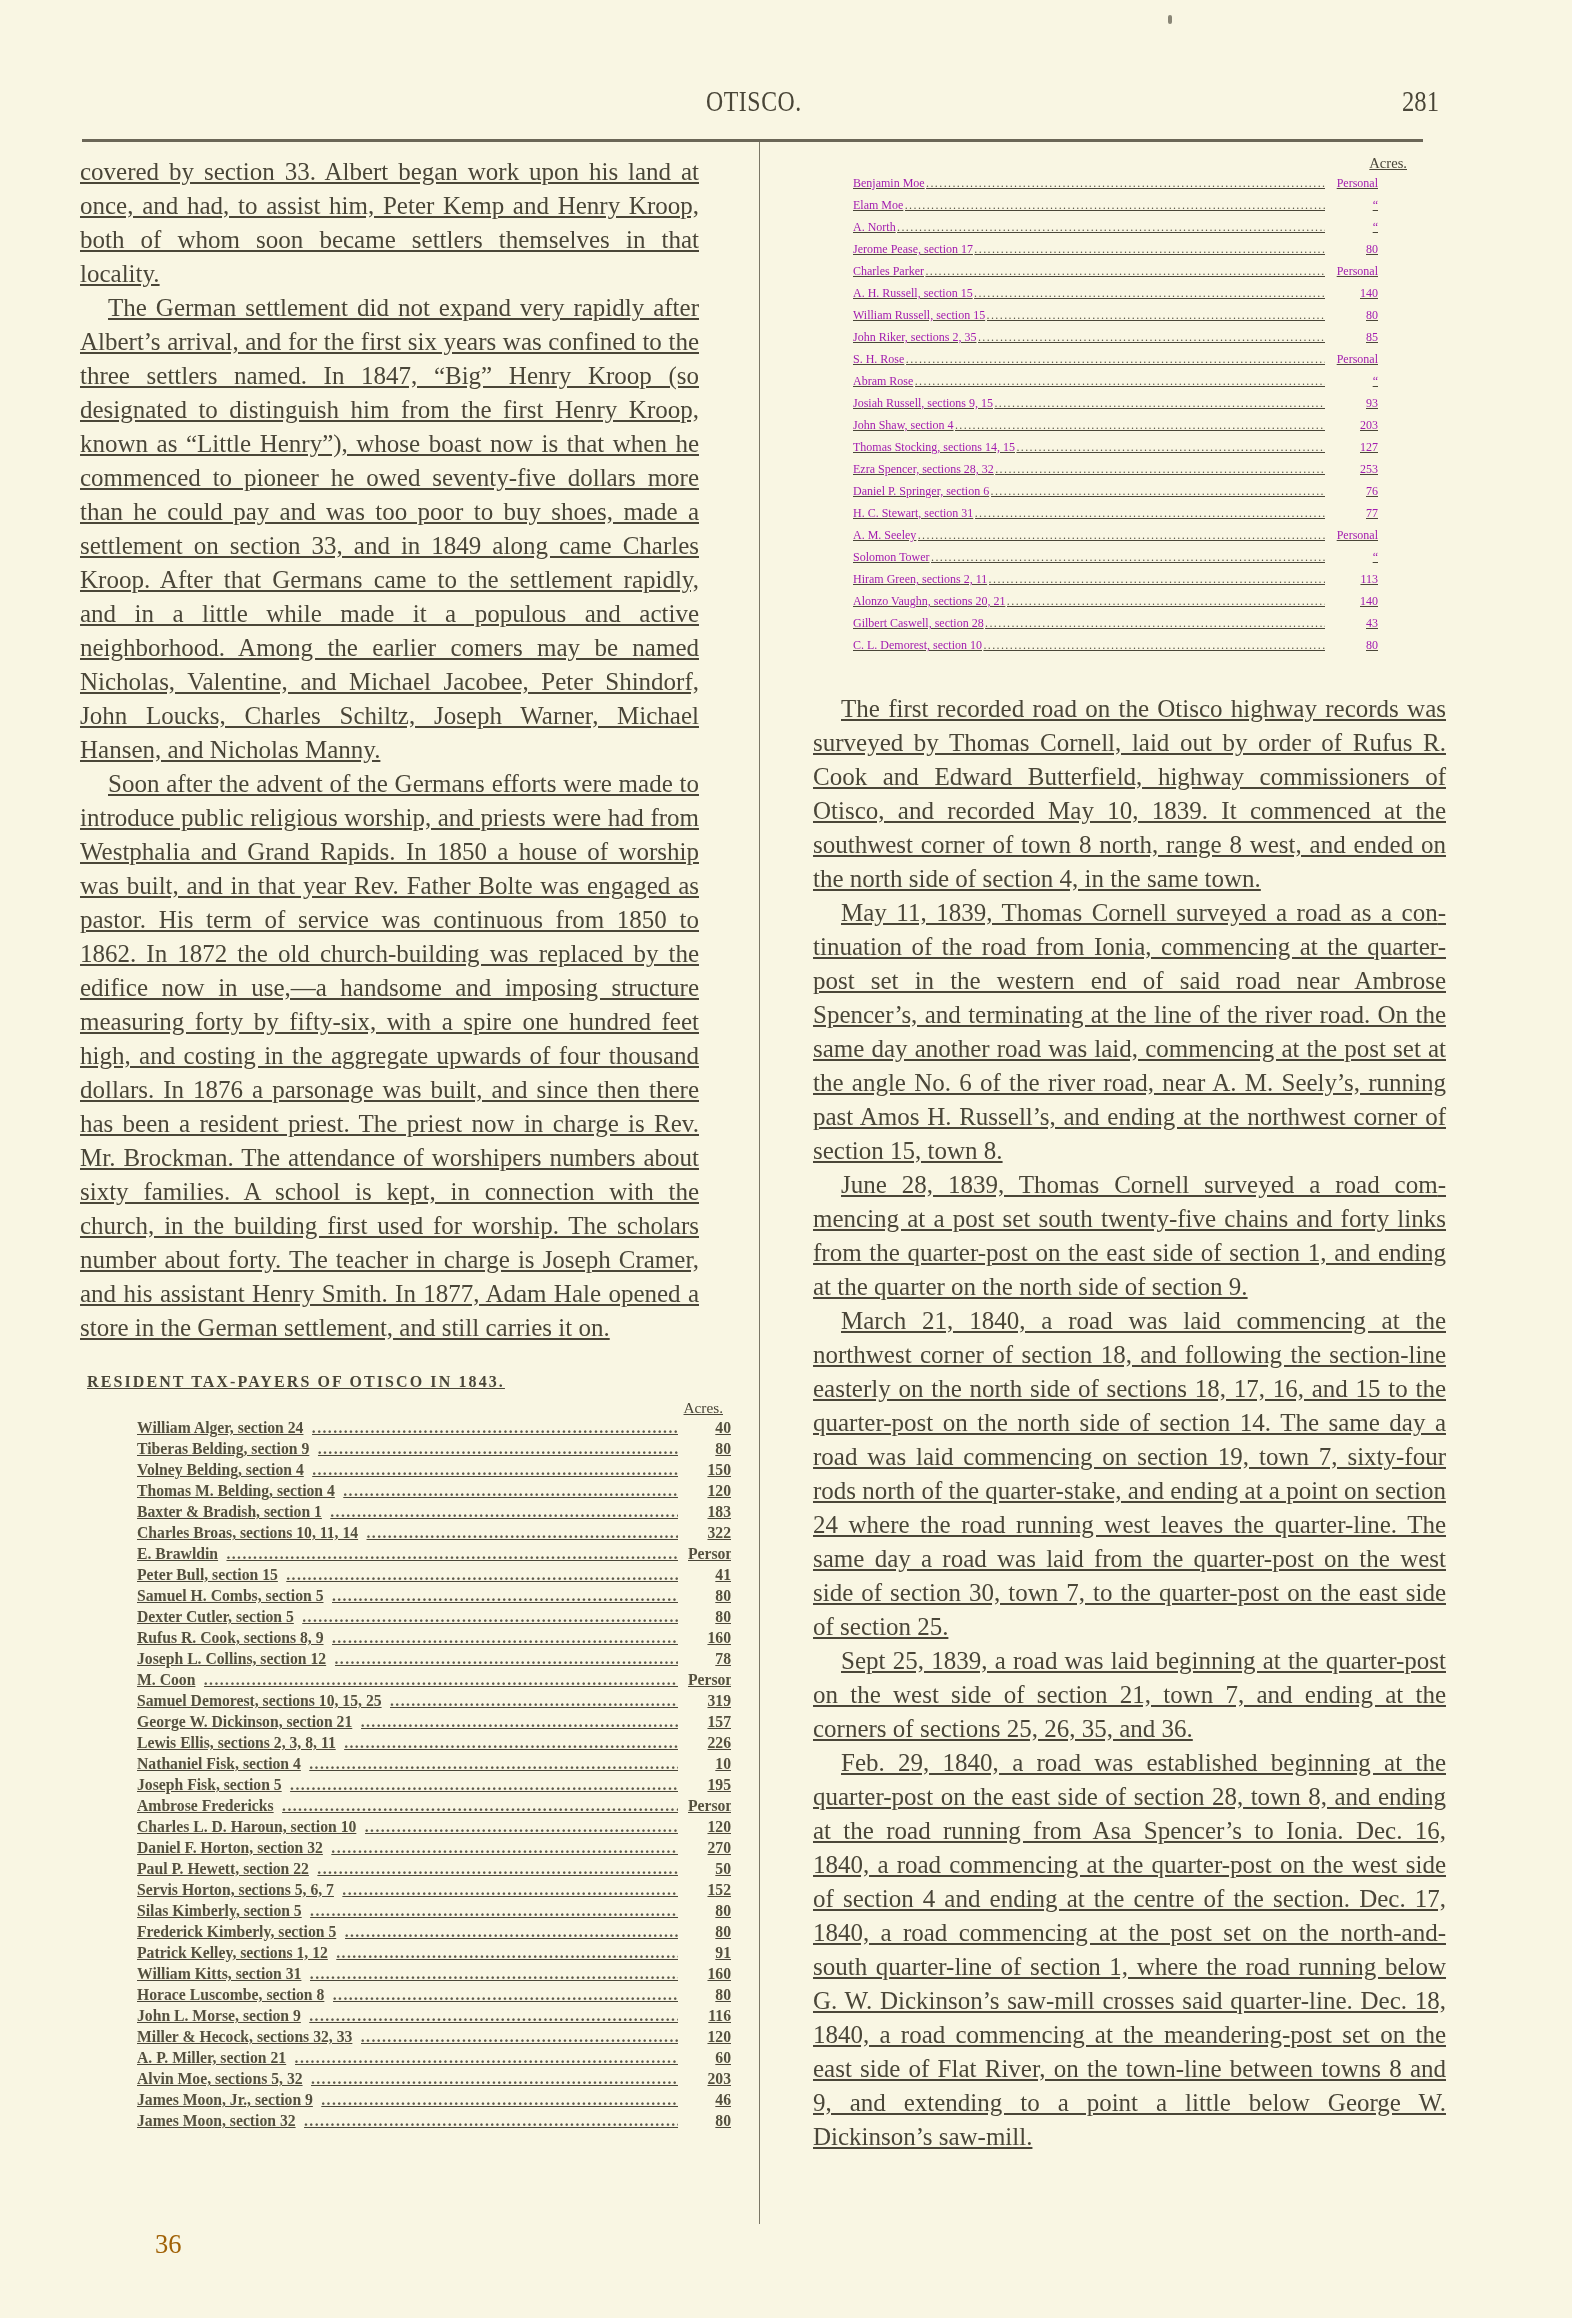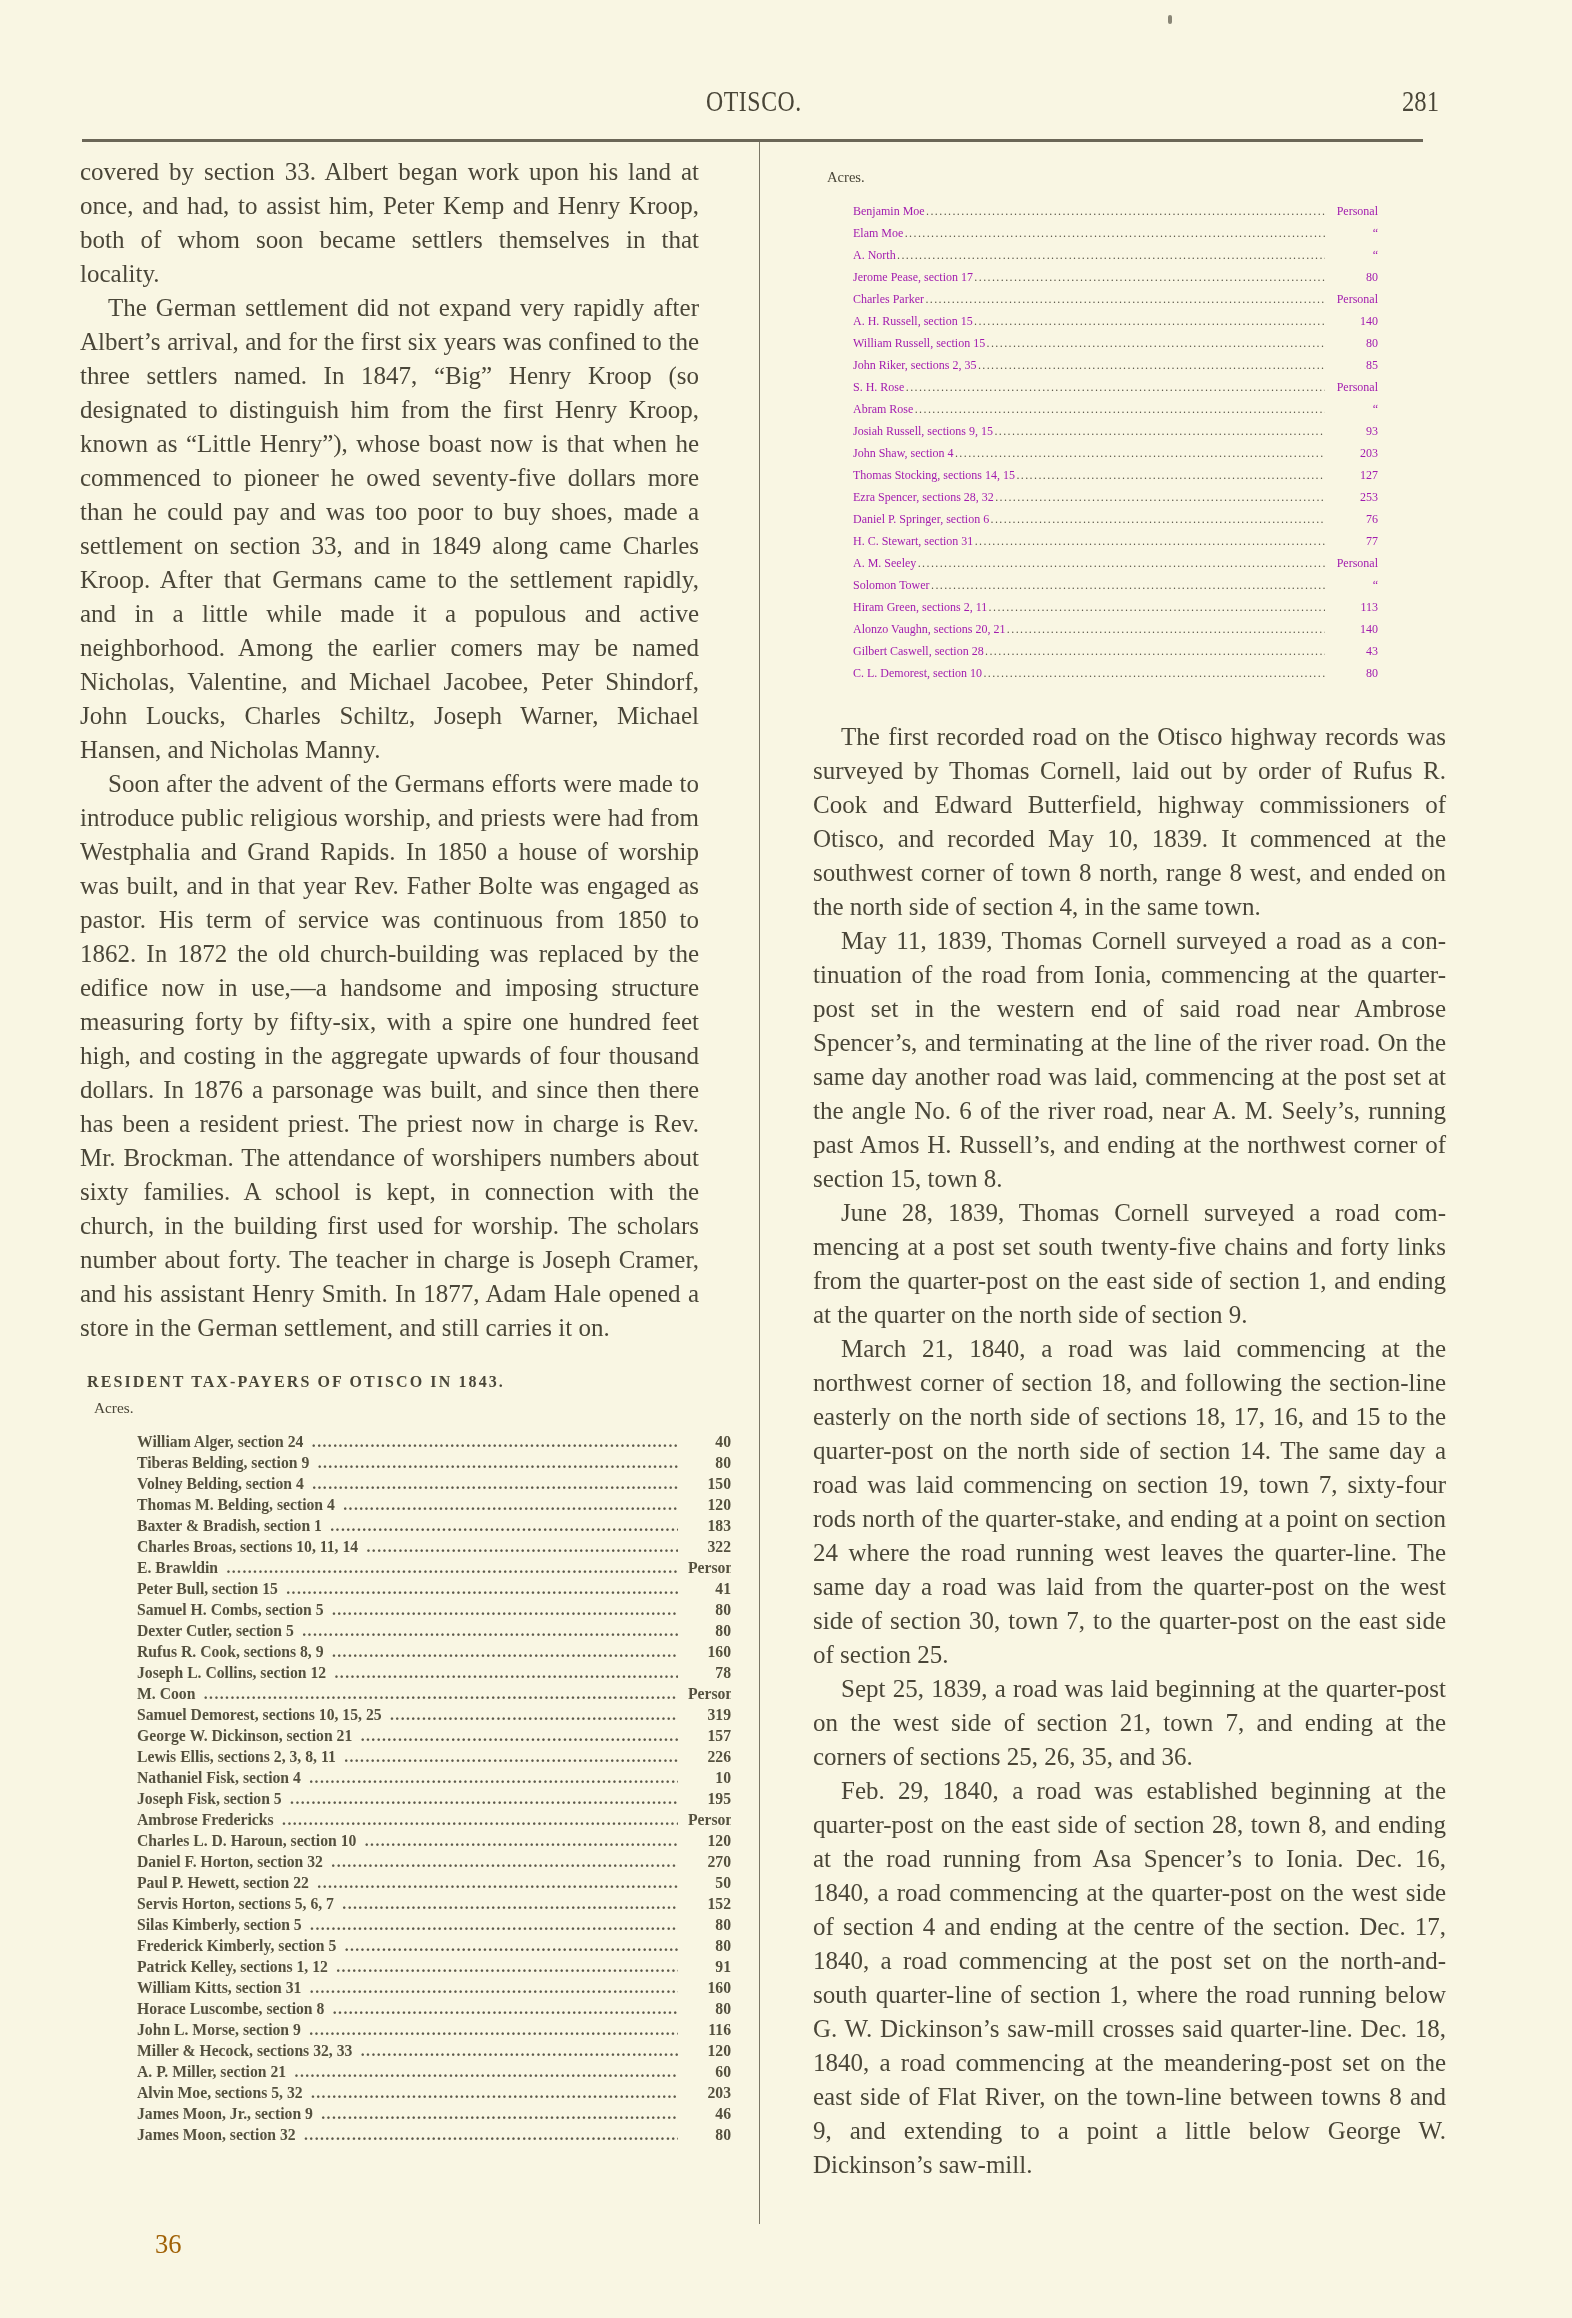--- a/index.html
+++ b/index.html
@@ -17,35 +17,35 @@
   }
   .running-title {
     position: absolute; left: 706px; top: 0; font-size: 29px; letter-spacing: 0.7px; transform: scaleX(0.82); transform-origin: left top;
   }
   .folio {
     position: absolute; left: 1402px; top: 0; font-size: 29px; transform: scaleX(0.85); transform-origin: left top;
   }
   .head-rule { position: absolute; left: 82px; top: 139px; width: 1341px; height: 2.8px; background: #6b6657; }
   .col-divider { position: absolute; left: 759px; top: 142px; width: 1.4px; height: 2082px; background: #7a7666; }
 
-  .col { position: absolute; top: 155px; }
+  .col { position: absolute; top: 155px; text-decoration: underline; }
   .col-left { left: 80px; width: 619px; }
   .col-right { left: 813px; width: 633px; }
 
   .body-text {
     font-size: 25px; line-height: 34px; text-align: justify;
     margin: 0; hyphens: manual;
   }
   p.para { margin: 0; text-indent: 28px; }
   p.para.first { text-indent: 0; }
 
   .section-heading {
     text-align: center; font-size: 21.6px; letter-spacing: 2.1px; margin: 0;
   }
-  .acres-head { text-align: left; font-size: 15.3px; margin: 14px; }
+  .acres-head { text-align: right; font-size: 15.3px; margin: 0; }
 
   .ledger { margin: 0; padding: 0; list-style: none; }
   .ledger li {
     display: flex; align-items: baseline; white-space: nowrap; overflow: hidden;
   }
   .ledger .name { flex: 0 0 auto; }
   .ledger .leader {
     flex: 1 1 auto; overflow: hidden; white-space: nowrap;
     letter-spacing: 1.4px; color: #5d594a; margin: 0 2.8px 0 1.4px;
   }

